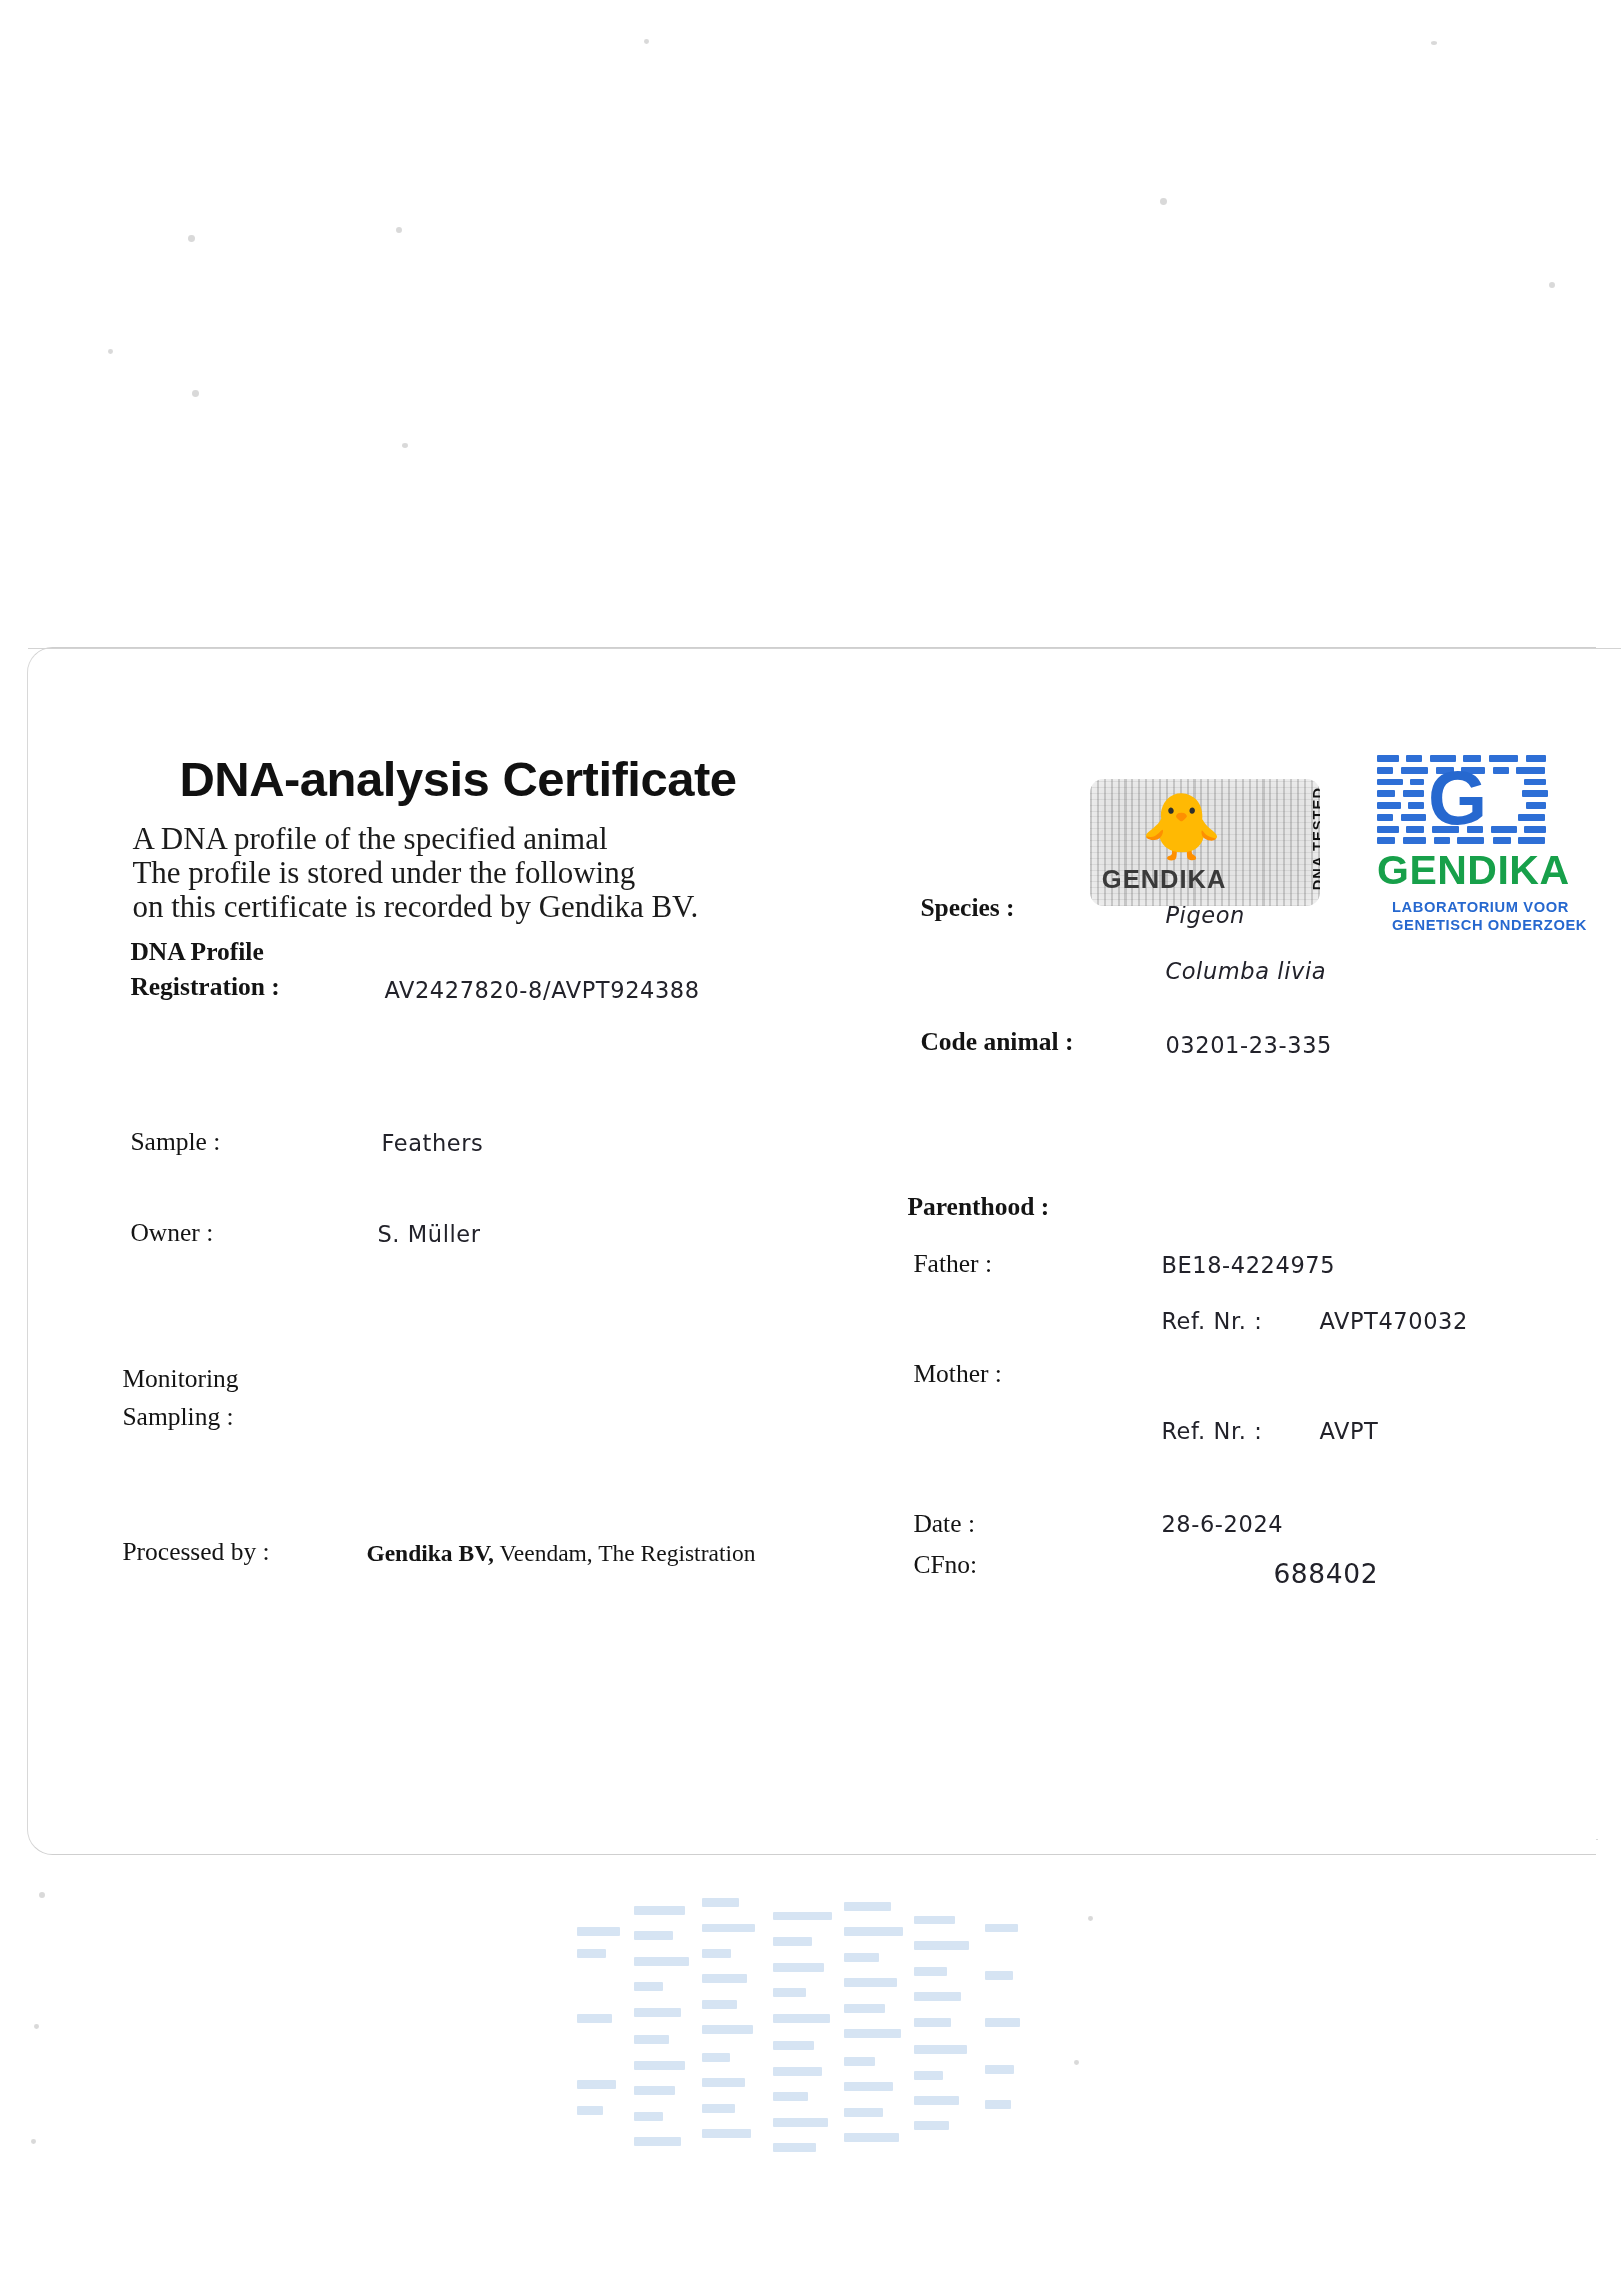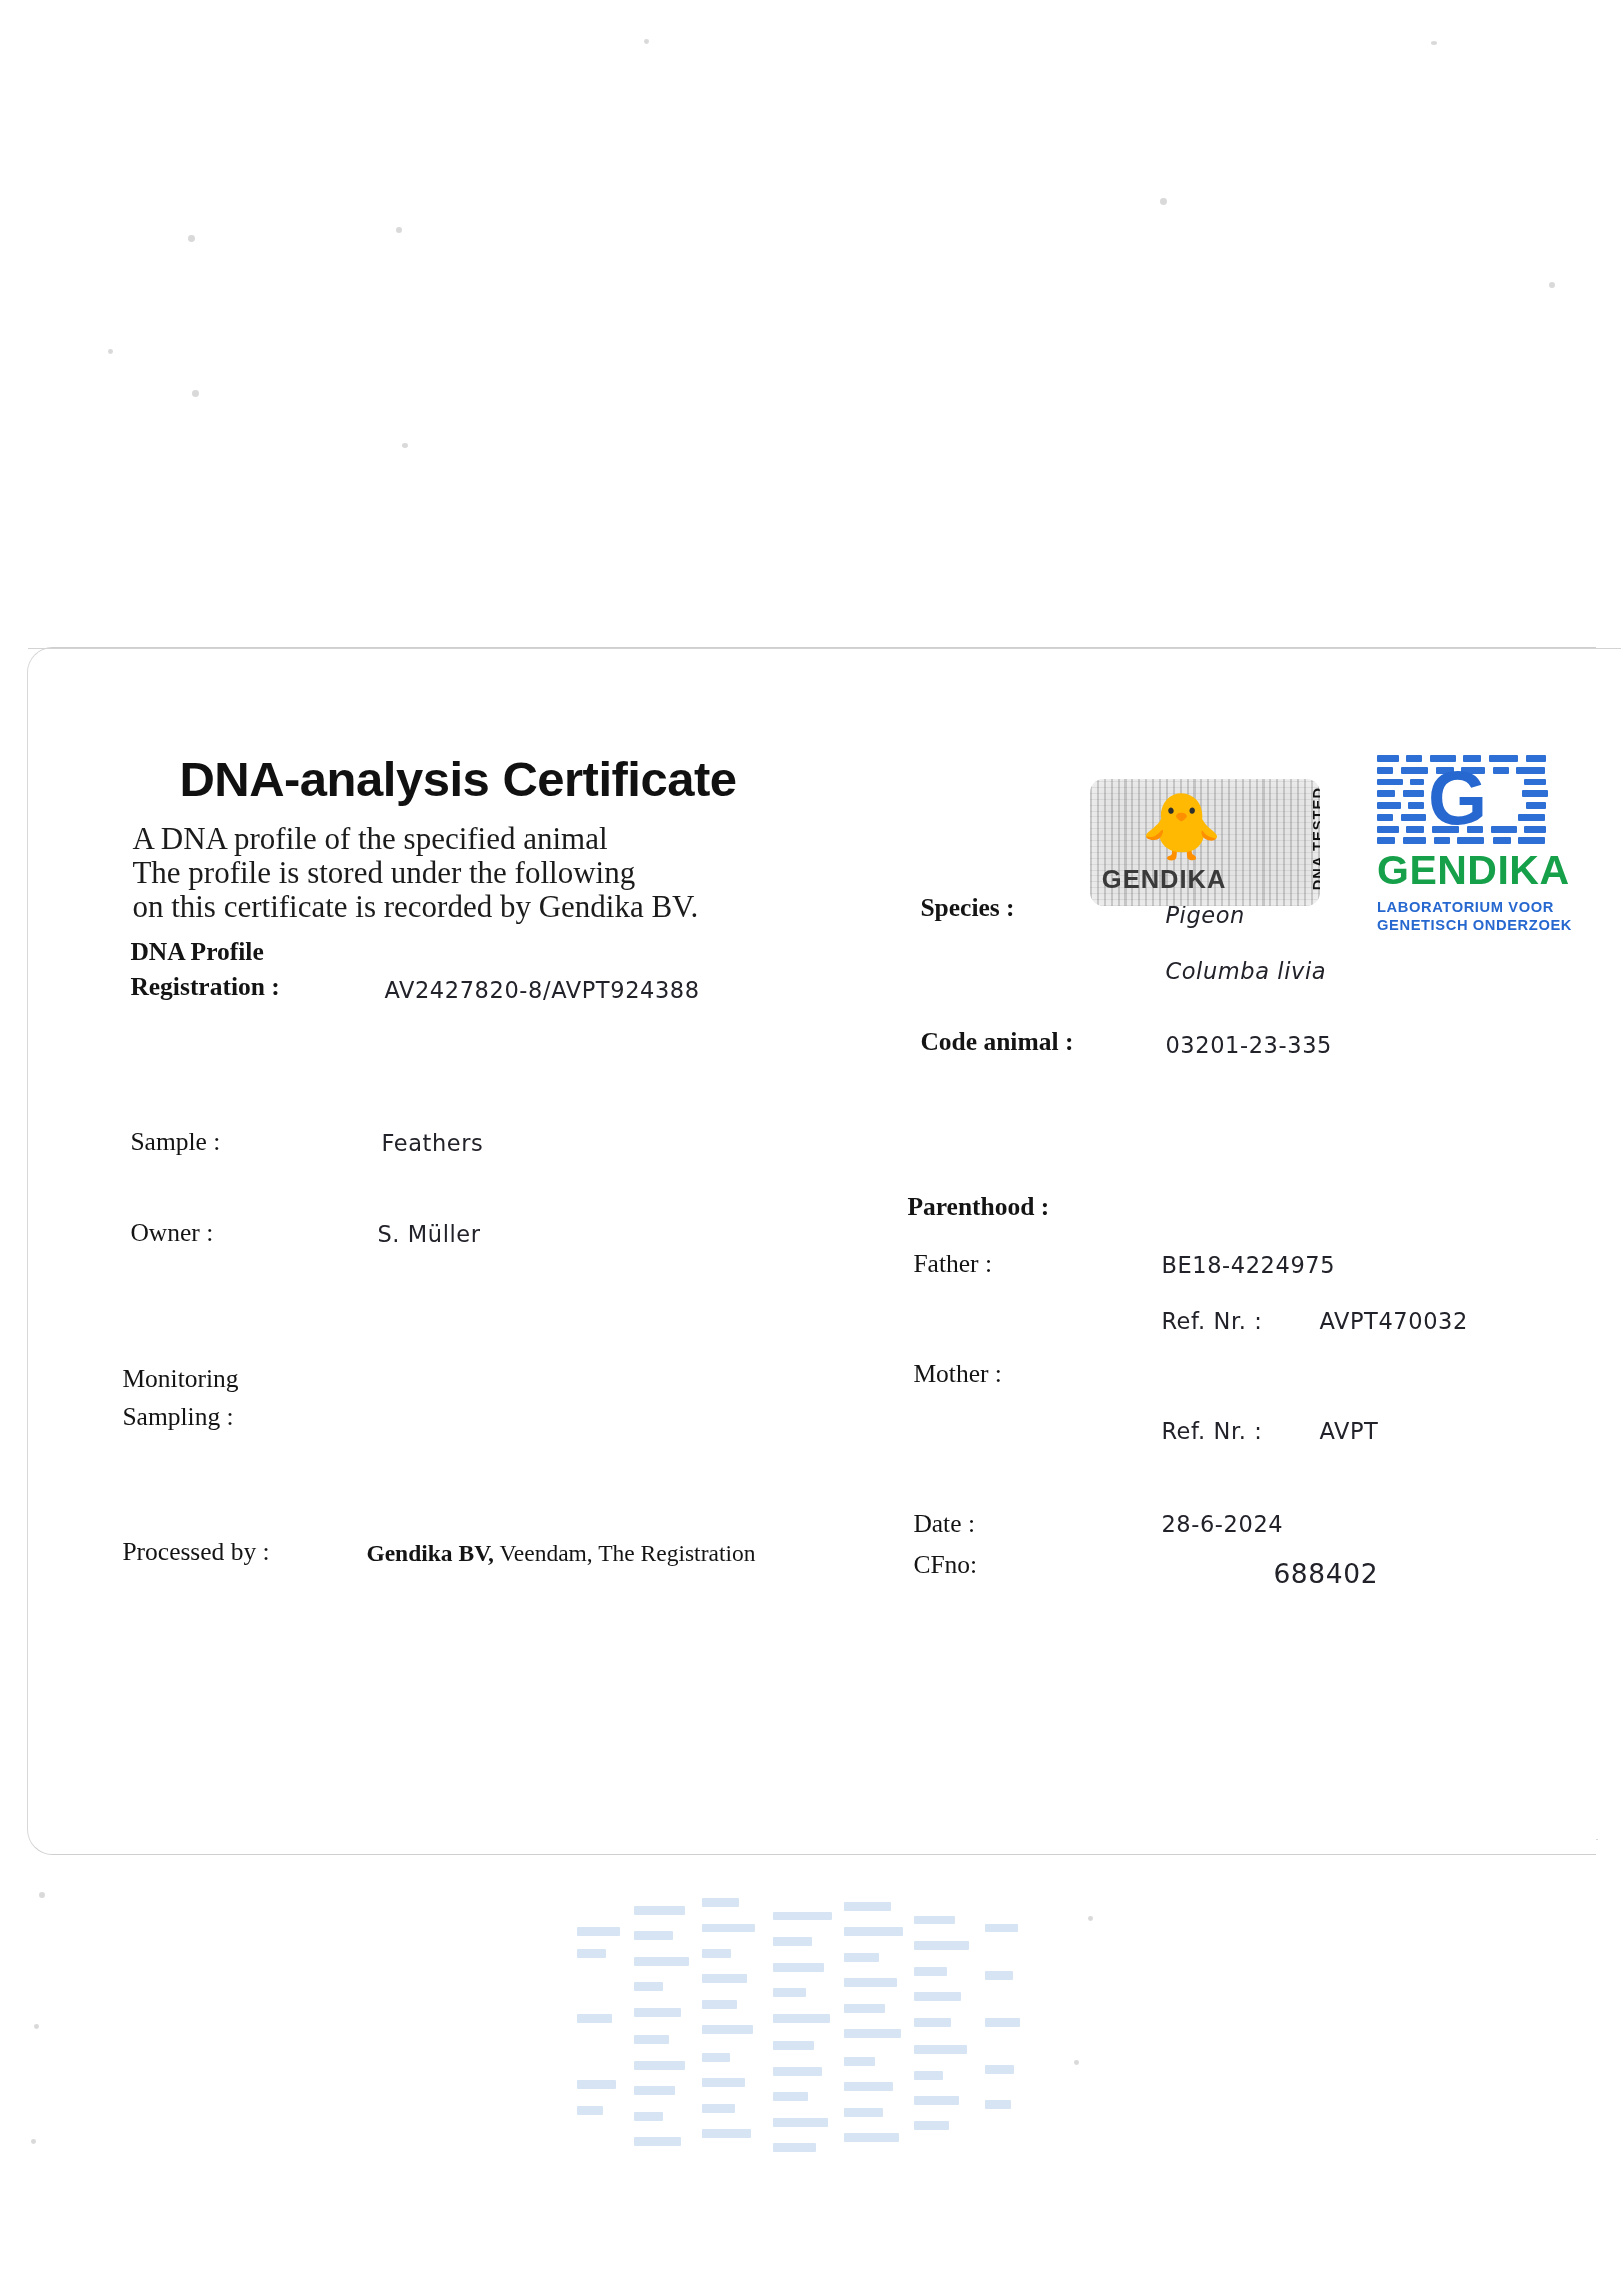--- a/index.html
+++ b/index.html
@@ -214,20 +214,21 @@
     margin-top: 2px;
   }
   .logo-sub {
     font-family: "Liberation Sans", sans-serif;
     font-size: 14.7px;
     font-weight: bold;
     letter-spacing: 0.6px;
     line-height: 18.6px;
     color: #2668cf;
     margin-top: 3.9px;
+    margin-left: 15px;
   }
 
   
   .signature {
     position: absolute;
     left: 733px;
     top: 1642px;
     width: 39px;
     height: 59px;
   }

